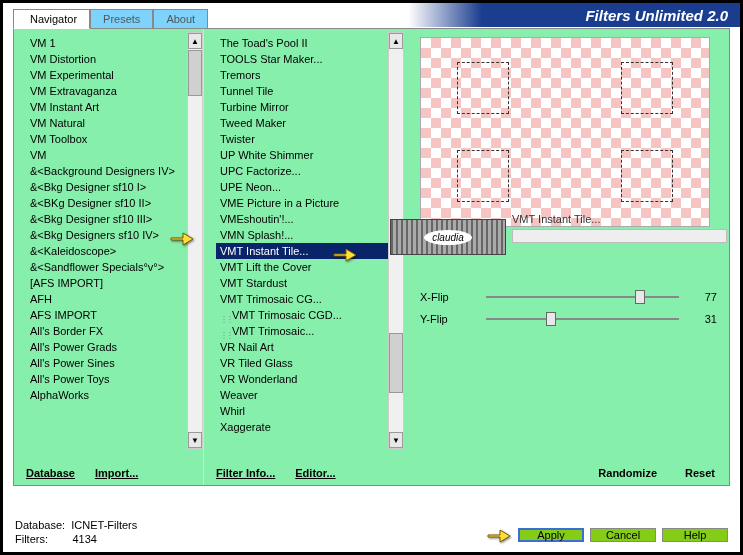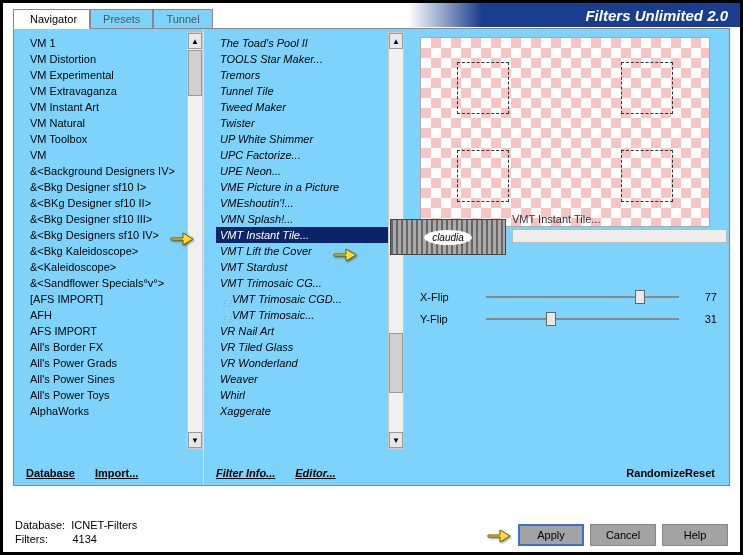--- a/index.html
+++ b/index.html
@@ -2,24 +2,24 @@
 <html><head>
 <meta charset="utf-8">
 <style>
 * { margin: 0; padding: 0; box-sizing: border-box; font-family: "Microsoft Sans Serif", Arial, sans-serif; font-size: 11px; }
 body { background: #fff; width: 743px; height: 555px; border: 3px solid #000; position: relative; }
 .titlebar { height: 24px; background: linear-gradient(to right, #fff 0%, #fff 55%, #1a3d8f 65%, #1a3d8f 100%); display: flex; align-items: center; justify-content: flex-end; padding-right: 12px; }
 .titlebar .title { color: #fff; font-style: italic; font-weight: bold; font-size: 15px; font-family: Arial, sans-serif; margin-left: 30px; }
 .tabs { display: flex; margin-left: 10px; margin-top: -18px; position: relative; z-index: 2; }
 .tab { border: 1px solid #888; border-bottom: none; padding: 3px 12px; background: #7dd3fc; color: #555; cursor: pointer; position: relative; }
 .tab.active { background: #fff; border-bottom: 1px solid #fff; margin-bottom: -1px; color: #000; font-weight: normal; padding-left: 16px; }
-.tab-content { border: 1px solid #888; margin: 0 10px; height: 458px; background: #7dd3fc; display: flex; position: relative; }
+.tab-content { border: 1px solid #888; margin: 0 10px; height: 458px; background: #86efac; display: flex; position: relative; }
 .col { position: relative; }
 .col1 { width: 190px; border-right: 1px solid #ddd; overflow: hidden; }
-.col2 { width: 200px; overflow: hidden; font-style: italic; }
+.col2 { width: 200px; overflow: hidden; }
 .list { padding: 6px 0 6px 12px; line-height: 16px; color: #000; height: 420px; overflow: hidden; }
 .list-item { white-space: nowrap; padding: 0 4px; cursor: pointer; height: 16px; display: flex; align-items: center; }
 .list-item.selected { background: #0a246a; color: #fff; }
 .scroll { position: absolute; right: 0; top: 3px; bottom: 36px; width: 16px; background: #f0f0f0; border: 1px solid #ccc; }
 .scroll-arrow { height: 16px; background: #e8e8e8; border: 1px solid #999; display: flex; align-items: center; justify-content: center; font-size: 8px; cursor: pointer; }
 .scroll-thumb { position: absolute; left: 0; right: 0; background: #d0d0d0; border: 1px solid #999; cursor: pointer; }
 .list-btns { position: absolute; bottom: 6px; left: 12px; right: 6px; display: flex; gap: 20px; }
 .list-btns span { text-decoration: underline; color: #000; cursor: pointer; font-weight: bold; }
 .col3 { flex: 1; padding: 8px 12px 6px 16px; position: relative; }
 .preview { width: 290px; height: 190px; position: relative; border: 1px solid #aaa; }
@@ -35,63 +35,62 @@
 .sel-rect { position: absolute; border: 1px dashed #333; width: 52px; height: 52px; }
 .strip { position: absolute; left: -14px; top: 190px; width: 116px; height: 36px; background: repeating-linear-gradient(to right, #666 0 2px, #aaa 2px 5px); border: 1px solid #444; display: flex; align-items: center; justify-content: center; }
 .strip span { background: #fff; border-radius: 50%; padding: 2px 8px; font-style: italic; font-size: 10px; }
 .progress { position: absolute; left: 108px; top: 200px; right: 2px; height: 14px; background: #eee; border: 1px solid #bbb; }
 .filter-name { position: absolute; left: 108px; top: 184px; color: #333; }
 .slider-row { display: flex; align-items: center; margin-top: 10px; }
 .slider-row .label { width: 56px; }
 .slider-row .track { flex: 1; height: 2px; background: #888; position: relative; margin: 0 10px; }
 .slider-row .thumb { position: absolute; top: -6px; width: 10px; height: 14px; background: #e8e8e8; border: 1px solid #666; cursor: pointer; }
 .slider-row .val { width: 28px; text-align: right; }
-.rand-reset { position: absolute; bottom: 6px; right: 14px; display: flex; }
+.rand-reset { position: absolute; bottom: 6px; right: 14px; display: flex; gap: 28px; }
 .rand-reset span { font-weight: bold; cursor: pointer; }
 .footer { position: absolute; bottom: 6px; left: 12px; right: 12px; display: flex; align-items: flex-end; justify-content: space-between; }
 .info { line-height: 14px; }
 .buttons { display: flex; gap: 6px; align-items: center; }
-.btn { min-width: 66px; height: 22px; border: 1px solid #888; background: #a3a3a3; display: flex; align-items: center; justify-content: center; cursor: pointer; }
+.btn { min-width: 66px; height: 14px; border: 1px solid #888; background: #84cc16; display: flex; align-items: center; justify-content: center; cursor: pointer; }
 .btn.primary { border: 2px solid #3b6fd6; }
 .pointer { position: absolute; width: 26px; height: 22px; pointer-events: none; z-index: 10; }
 .pointer svg { filter: drop-shadow(1px 1px 1px rgba(0,0,0,0.5)); }
 .drag-icon { display: inline-block; width: 10px; height: 10px; margin-right: 2px; vertical-align: middle; }
 .drag-icon::before { content: "⋮⋮"; font-size: 8px; letter-spacing: -2px; color: #888; }
 </style>
 </head>
 <body>
 
 <div class="titlebar">
   <span class="title">Filters Unlimited 2.0</span>
 </div>
 
 <div class="tabs">
   <div class="tab active">Navigator</div>
   <div class="tab">Presets</div>
-  <div class="tab">Tunnel</div>
+  <div class="tab">About</div>
 </div>
 
 <div class="tab-content">
 
   <div class="col col1">
     <div class="list" id="cat-list">
         <div class="list-item">VM 1</div>
         <div class="list-item">VM Distortion</div>
         <div class="list-item">VM Experimental</div>
         <div class="list-item">VM Extravaganza</div>
         <div class="list-item">VM Instant Art</div>
         <div class="list-item">VM Natural</div>
         <div class="list-item">VM Toolbox</div>
         <div class="list-item">VM</div>
         <div class="list-item">&amp;&lt;Background Designers IV&gt;</div>
         <div class="list-item">&amp;&lt;Bkg Designer sf10 I&gt;</div>
         <div class="list-item">&amp;&lt;BKg Designer sf10 II&gt;</div>
         <div class="list-item">&amp;&lt;Bkg Designer sf10 III&gt;</div>
         <div class="list-item">&amp;&lt;Bkg Designers sf10 IV&gt;</div>
-        <div class="list-item">&amp;&lt;Bkg Kaleidoscope&gt;</div>
         <div class="list-item">&amp;&lt;Kaleidoscope&gt;</div>
         <div class="list-item">&amp;&lt;Sandflower Specials°v°&gt;</div>
         <div class="list-item">[AFS IMPORT]</div>
         <div class="list-item">AFH</div>
         <div class="list-item">AFS IMPORT</div>
         <div class="list-item">All's Border FX</div>
         <div class="list-item">All's Power Grads</div>
         <div class="list-item">All's Power Sines</div>
         <div class="list-item">All's Power Toys</div>
         <div class="list-item">AlphaWorks</div>
@@ -120,20 +119,23 @@
         <div class="list-item">
           <span>TOOLS Star Maker...</span>
         </div>
         <div class="list-item">
           <span>Tremors</span>
         </div>
         <div class="list-item">
           <span>Tunnel Tile</span>
         </div>
         <div class="list-item">
+          <span>Turbine Mirror</span>
+        </div>
+        <div class="list-item">
           <span>Tweed Maker</span>
         </div>
         <div class="list-item">
           <span>Twister</span>
         </div>
         <div class="list-item">
           <span>UP White Shimmer</span>
         </div>
         <div class="list-item">
           <span>UPC Factorize...</span>

